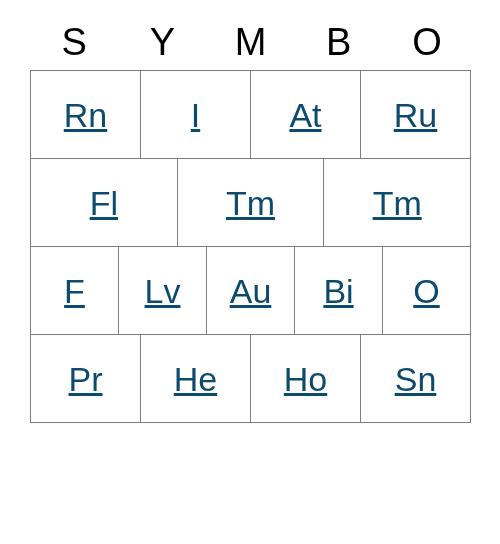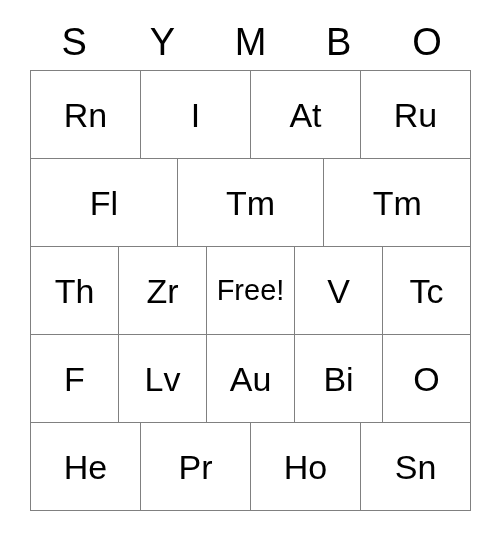--- a/index.html
+++ b/index.html
@@ -56,24 +56,25 @@
     flex: 1 1 0;
     height: 88px;
     box-sizing: border-box;
     border-right: 1px solid #808080;
     border-bottom: 1px solid #808080;
     display: flex;
     align-items: center;
     justify-content: center;
     font-size: 34px;
     line-height: 1;
-    color: #000000;
+    color: #0c4a6e;
     background: #ffffff;
     overflow: hidden;
     white-space: nowrap;
+    text-decoration: underline;
   }
 
   .grid-cell.free-cell {
     font-size: 29px;
   }
 </style>
 </head>
 <body>
 
 <div id="bingo-card">
@@ -94,37 +95,30 @@
       <div class="grid-cell">At</div>
       <div class="grid-cell">Ru</div>
     </div>
 
     <div class="grid-row">
       <div class="grid-cell">Fl</div>
       <div class="grid-cell">Tm</div>
       <div class="grid-cell">Tm</div>
     </div>
 
-    <div class="grid-row">
-      <div class="grid-cell">Th</div>
-      <div class="grid-cell">Zr</div>
-      <div class="grid-cell free-cell">Free!</div>
-      <div class="grid-cell">V</div>
-      <div class="grid-cell">Tc</div>
-    </div>
 
     <div class="grid-row">
       <div class="grid-cell">F</div>
       <div class="grid-cell">Lv</div>
       <div class="grid-cell">Au</div>
       <div class="grid-cell">Bi</div>
       <div class="grid-cell">O</div>
     </div>
 
     <div class="grid-row">
+      <div class="grid-cell">Pr</div>
       <div class="grid-cell">He</div>
-      <div class="grid-cell">Pr</div>
       <div class="grid-cell">Ho</div>
       <div class="grid-cell">Sn</div>
     </div>
 
   </div>
 </div>
 
 </body></html>

